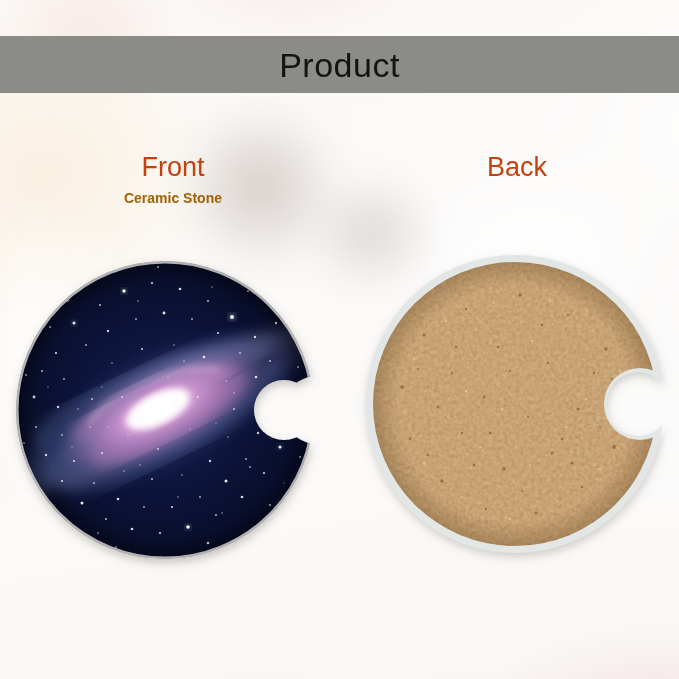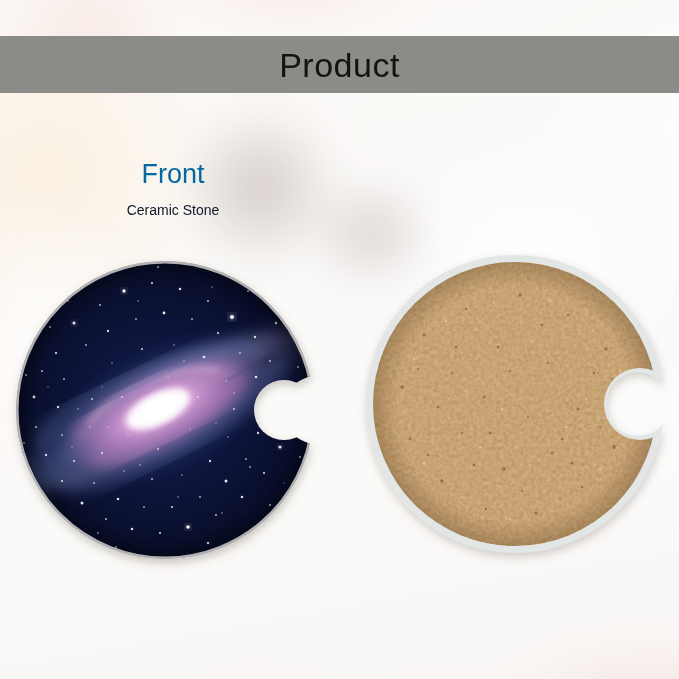--- a/index.html
+++ b/index.html
@@ -88,28 +88,28 @@
     position: absolute;
     text-align: center;
     width: 220px;
   }
   .label-front { left: 63px; top: 148px; }
   .label-back  { left: 407px; top: 148px; }
 
   .label-title {
     font-size: 27px;
     font-weight: 400;
-    color: #0369a1;
+    color: #c2410c;
     line-height: 1.15;
-    margin: 11px;
+    margin: 4px;
   }
   .label-sub {
     font-size: 14px;
-    font-weight: 400;
-    color: #0f172a;
+    font-weight: 700;
+    color: #a16207;
     line-height: 1.3;
     margin: 6px 0 8px 0;
   }
 
   
   .coaster {
     position: absolute;
     width: 306px;
     height: 306px;
   }
@@ -132,20 +132,21 @@
   <div class="banner">
     <div class="banner-title">Product</div>
   </div>
 
   <div class="label-block label-front">
     <p class="label-title">Front</p>
     <p class="label-sub">Ceramic Stone</p>
   </div>
 
   <div class="label-block label-back">
+    <p class="label-title">Back</p>
   </div>
 
   <div class="coaster coaster-front">
     <svg viewBox="0 0 306 306" xmlns="http://www.w3.org/2000/svg">
       <defs>
 
         <clipPath id="coasterClipA">
           <path d="M153,4
                    A149,149 0 1,1 152.9,4
                    Z"></path>

